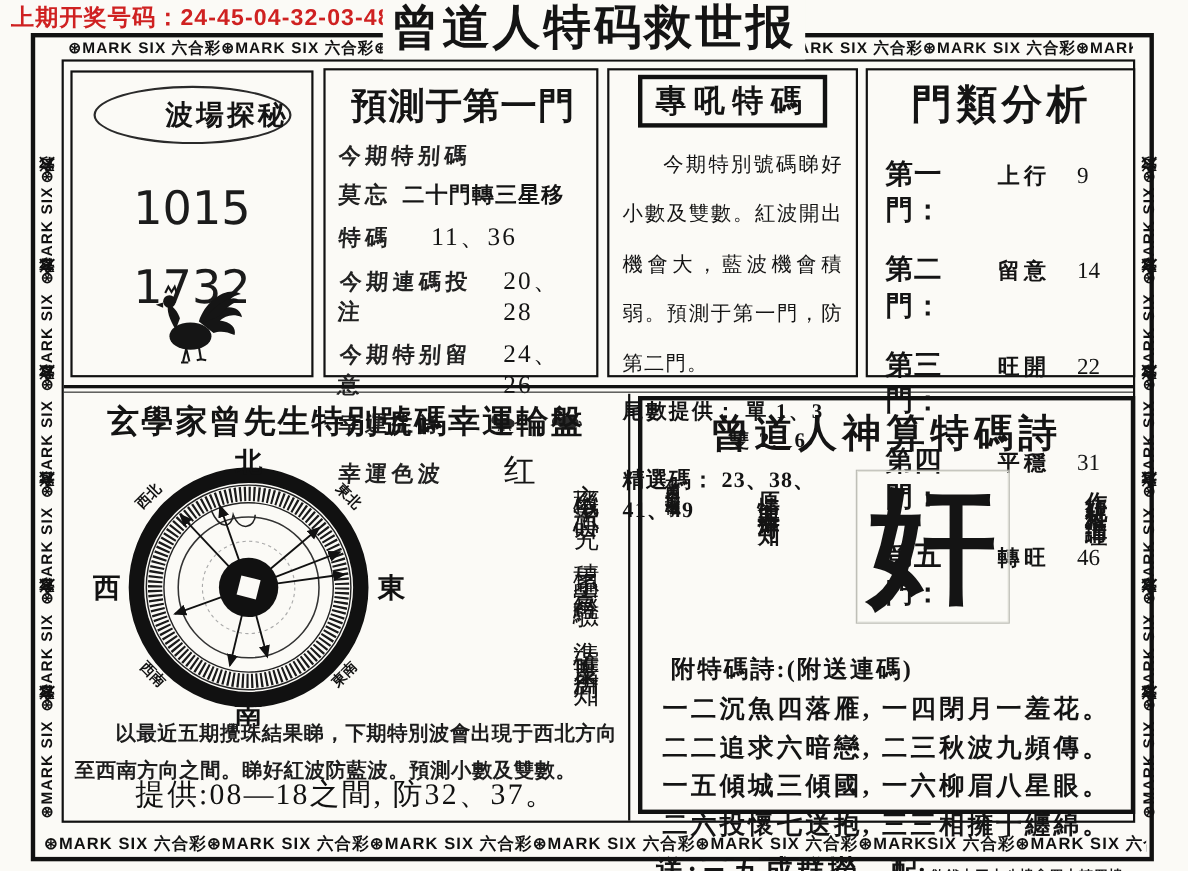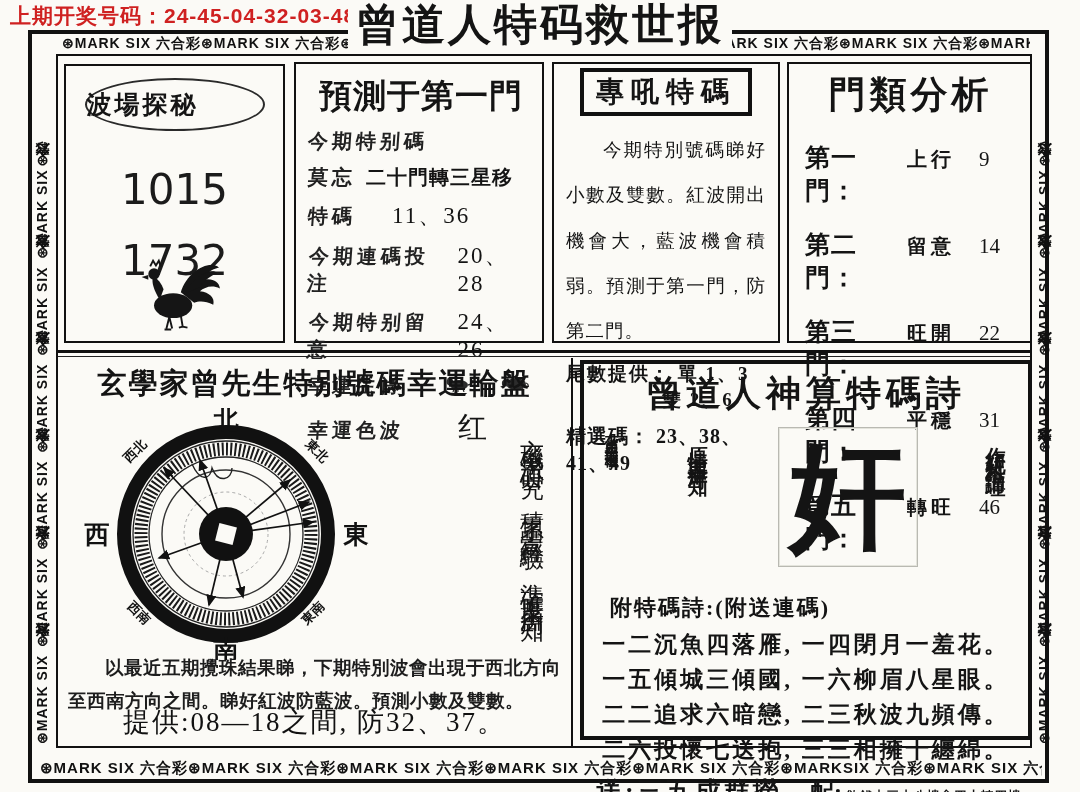--- a/index.html
+++ b/index.html
@@ -24,21 +24,21 @@
   .band-vert { writing-mode:vertical-rl; transform:rotate(180deg); width:22px; }
   .band-left  { left:33px;   top:58px; height:686px; }
   .band-right { left:1035px; top:58px; height:686px; }
 
   
   .box { border:2px solid #111; background:transparent; }
 
   
   .box-wave { left:64px; top:64px; width:221px; height:279px; }
   .wave-ellipse { margin:12px auto 0; width:180px; border:2px solid #2a2a2a; border-radius:50%;
-                  text-align:left; font-size:25px; font-weight:bold; padding:8px 0; letter-spacing:3px; }
+                  text-align:right; font-size:25px; font-weight:bold; padding:8px 0; letter-spacing:3px; }
   .wave-nums { width:172px; margin:0 auto; display:flex; justify-content:center;
                font:42px "DejaVu Sans", sans-serif; color:#1b1b1b; }
   .wave-row1 { margin-top:34px; }
   .wave-row2 { margin-top:22px; }
   .rooster { position:absolute; left:62px; top:188px; }
 
   
   .box-remind { left:294px; top:62px; width:250px; height:281px; padding:10px 8px 0 12px; }
   .remind-title { text-align:center; font-size:33px; font-weight:bold; letter-spacing:1px; margin-bottom:8px; }
   .r-line { display:flex; align-items:baseline; gap:10px; margin-top:9px; }
@@ -280,22 +280,22 @@
     <div class="v-issue">第一百四十三期玄機字</div>
     <div class="v-col">原情定罪津可知</div>
     <div class="big-char-box">
       <span class="big-char">奸</span>
     </div>
     <div class="v-col">作奸犯科不講理</div>
   </div>
   <div class="poem-attach">附特碼詩:(附送連碼)</div>
   <div class="poem-lines">
     <div class="poem-line">一二沉魚四落雁, 一四閉月一羞花。</div>
+    <div class="poem-line">二二追求六暗戀, 二三秋波九頻傳。</div>
     <div class="poem-line">一五傾城三傾國, 一六柳眉八星眼。</div>
-    <div class="poem-line">二二追求六暗戀, 二三秋波九頻傳。</div>
     <div class="poem-line">二六投懷七送抱, 三三相擁十纏綿。</div>
   </div>
   <div class="poem-bottom">
     <span class="send-label">送:</span>
     <span class="send-value">三五成群撈月亮</span>
     <span class="match-label">配:</span>
     <span class="match-value">欲錢去三十八樓拿四十轉四樓買勢碼。</span>
   </div>
 </div>
 

